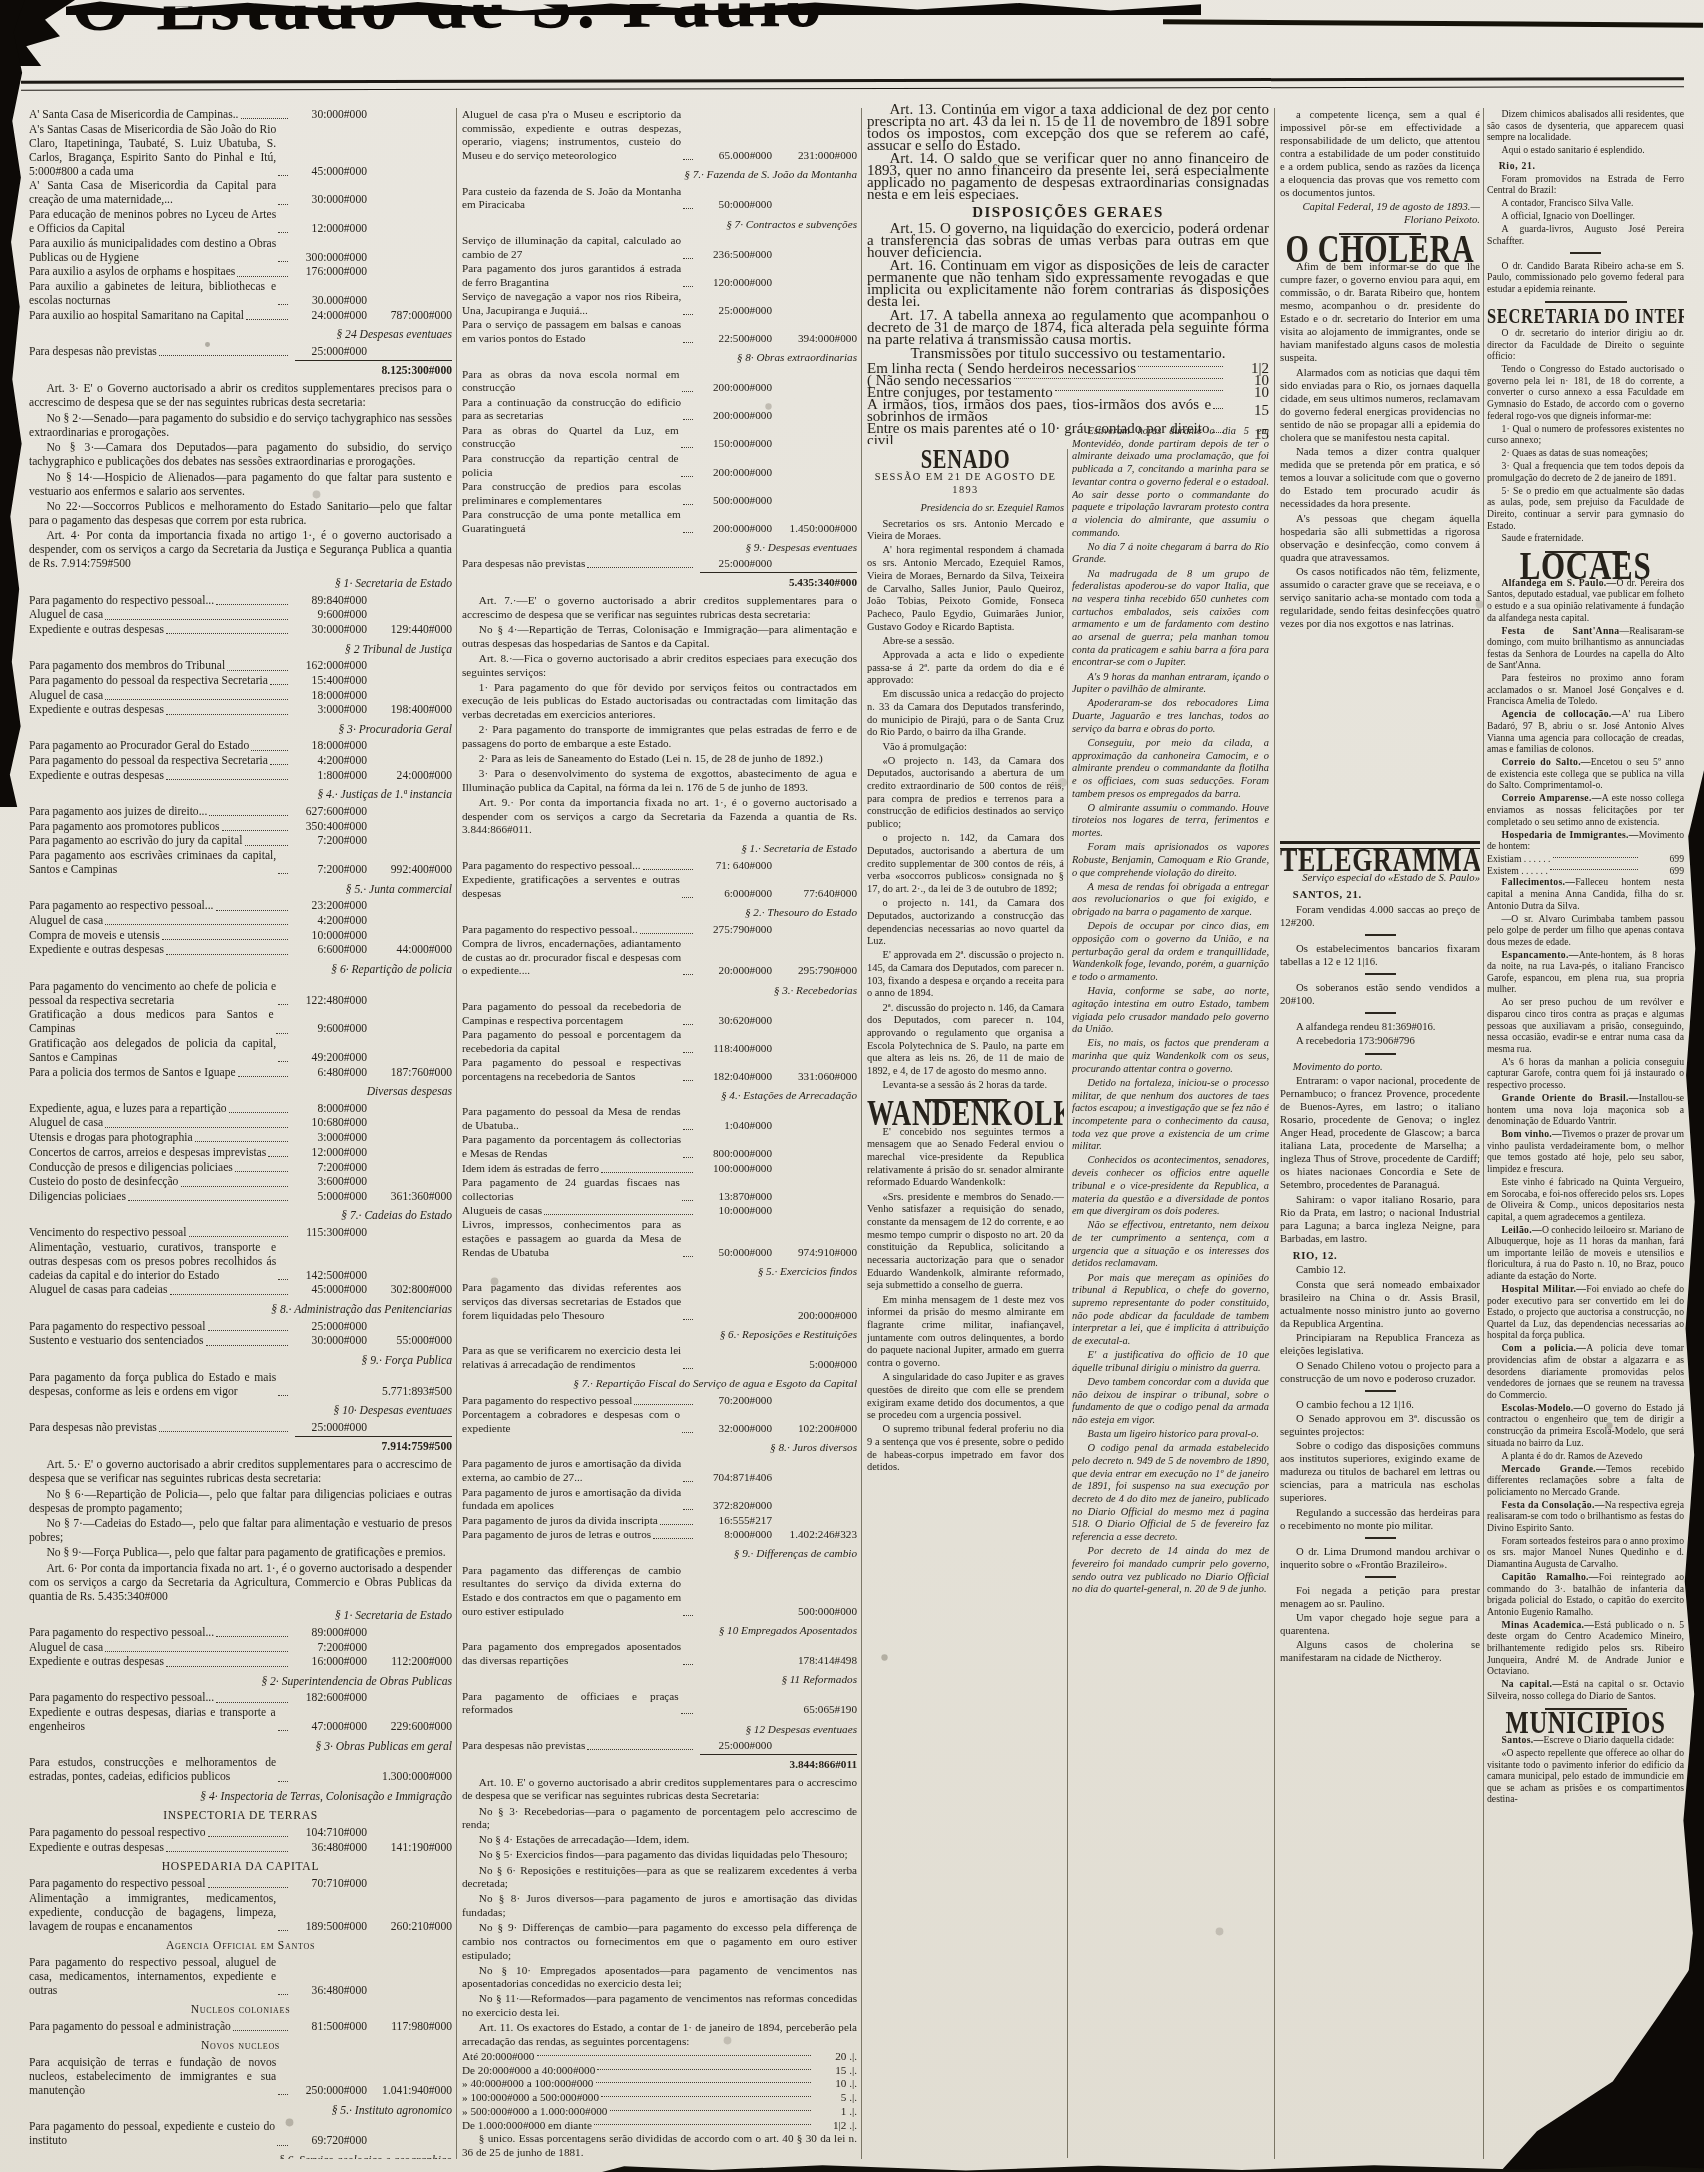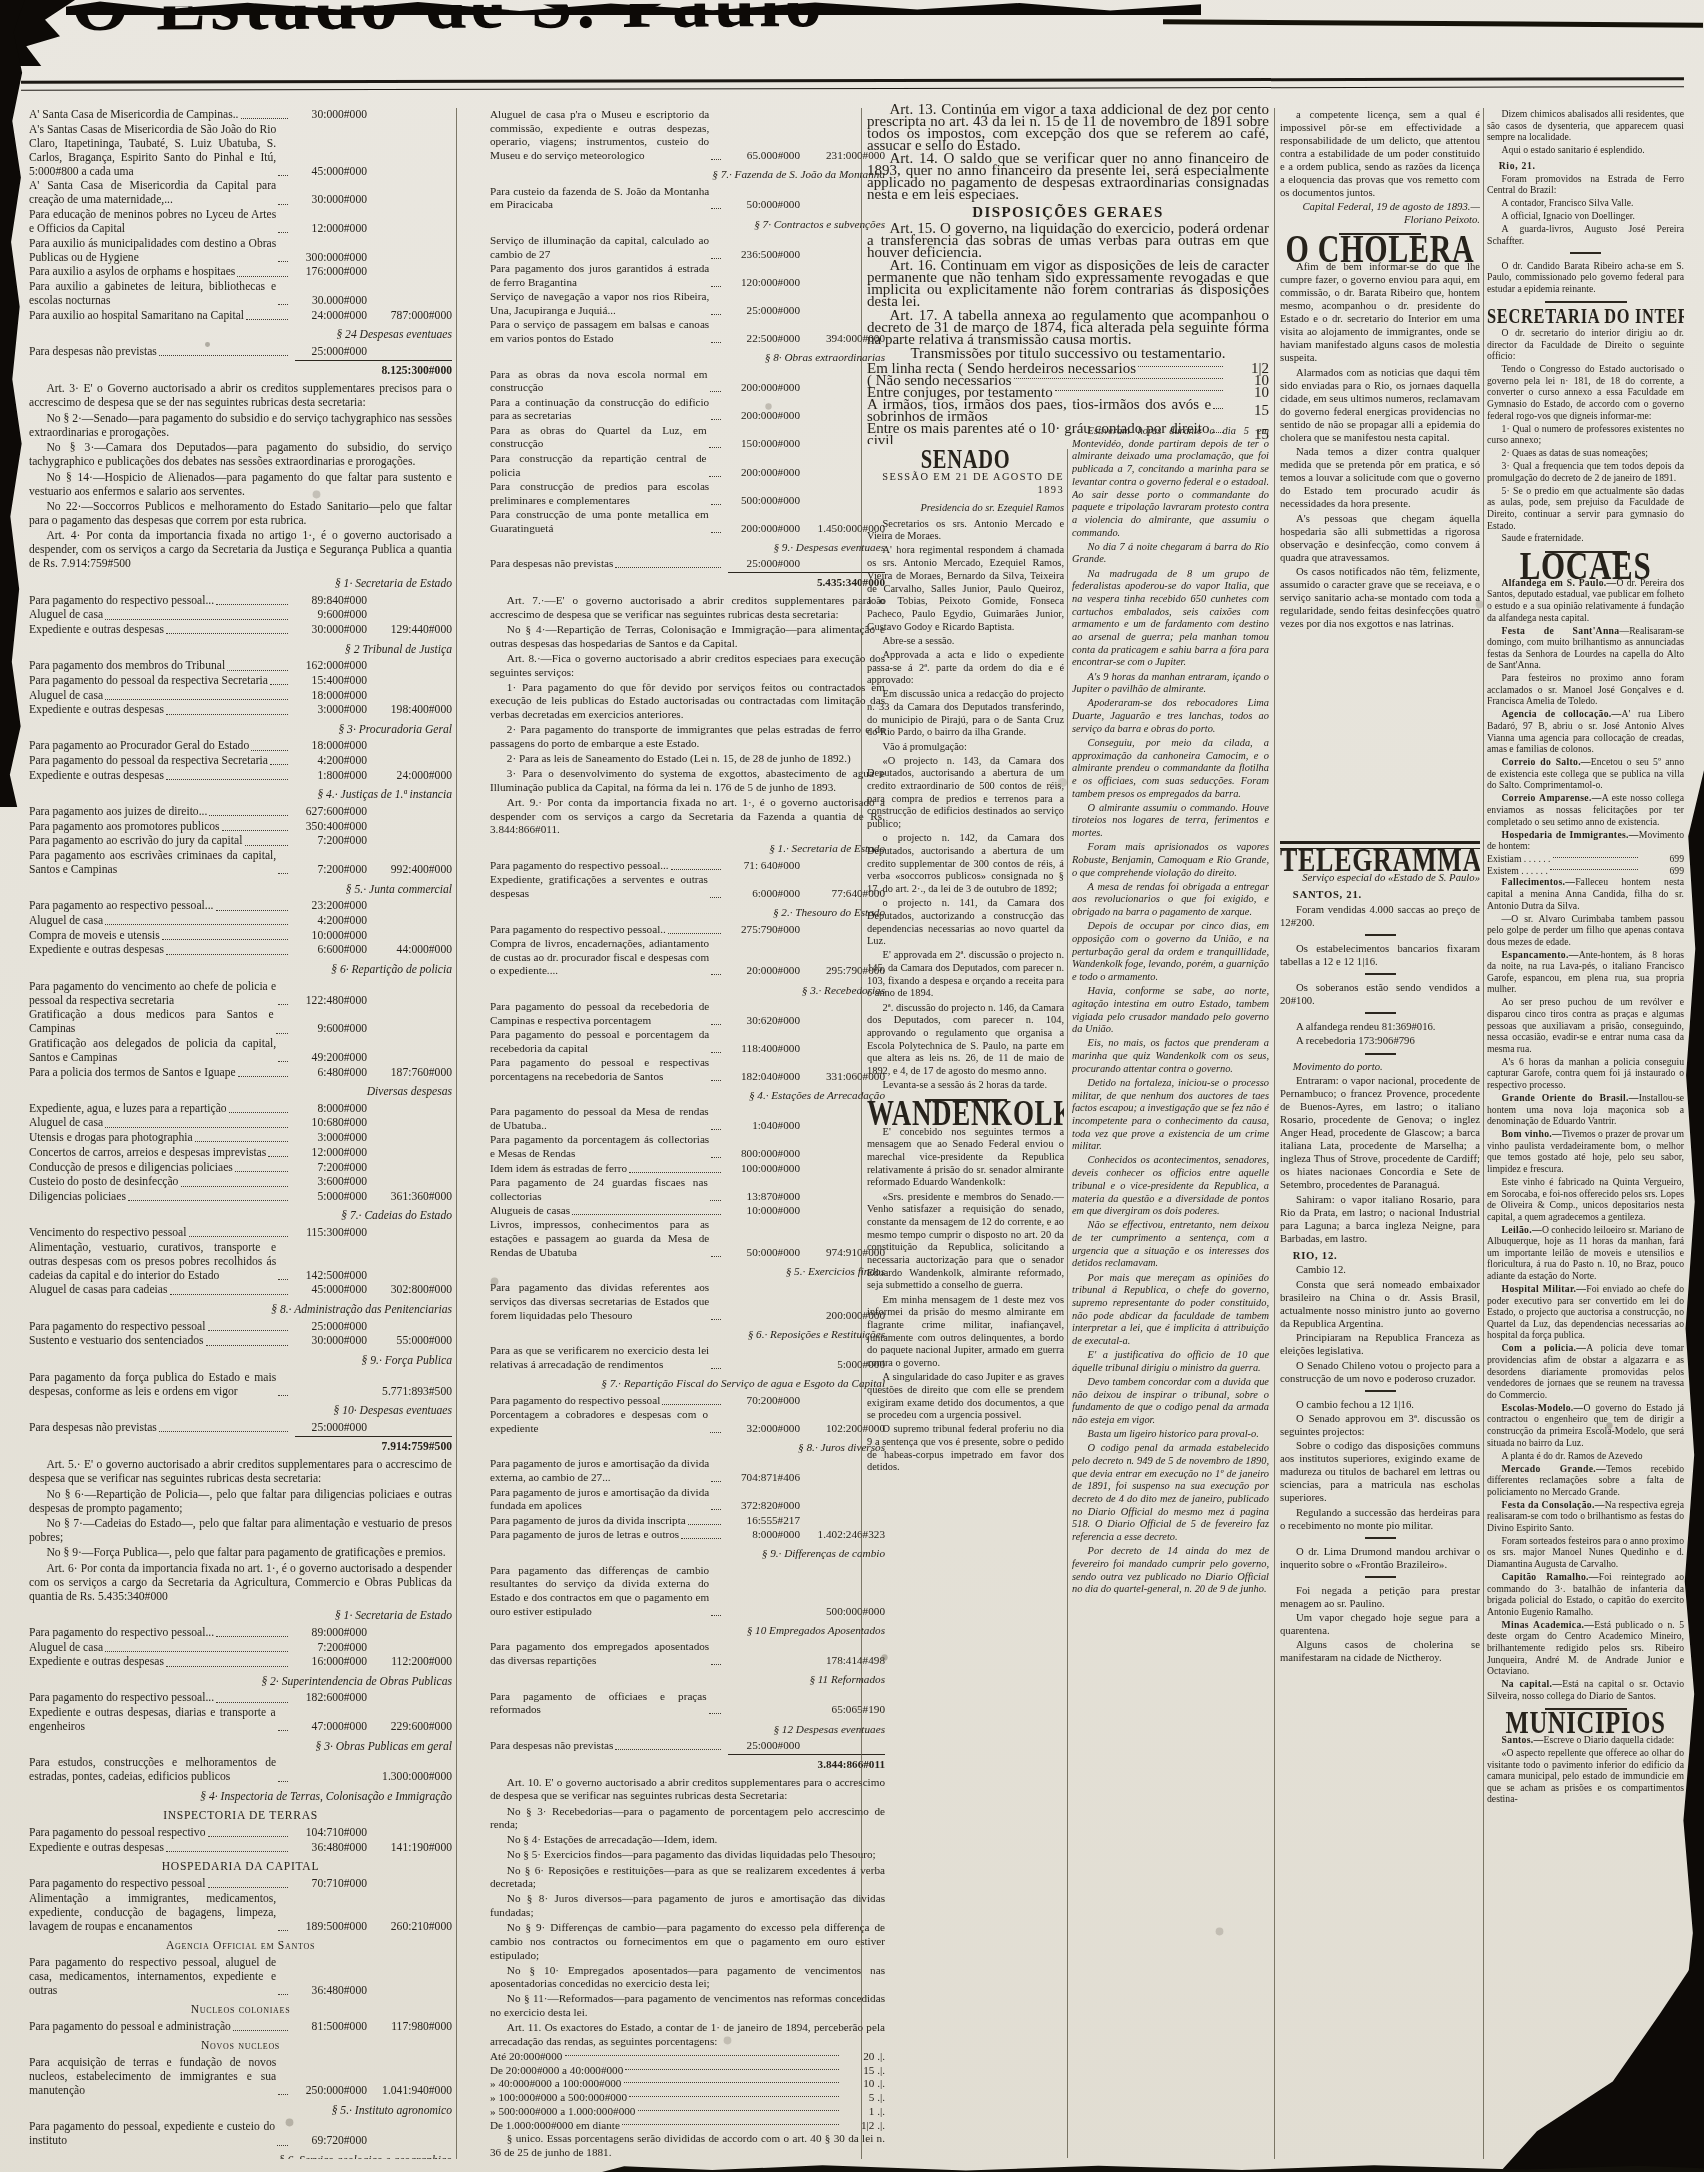--- a/index.html
+++ b/index.html
@@ -5,21 +5,21 @@
   html,body{margin:0;padding:0;background:#888;}
   .page{position:relative;width:1705px;height:2172px;background:linear-gradient(175deg,#eae7e0 0%,#e6e3da 40%,#e1ddd2 100%);overflow:hidden;font-family:"Liberation Serif","DejaVu Serif",serif;color:#26221b;}
   .col{position:absolute;overflow:hidden;text-align:justify;}
   .colwide{font-size:11.6px;line-height:14px;}
   .colnarrow{font-size:10.4px;line-height:12.7px;}
   .p{margin:0 0 1.4px 0;text-indent:1.5em;}
   .pc{margin:2.7px 0;text-align:center;text-indent:0;}
   .sub{margin:5.5px 0 2.7px 0;text-align:right;font-style:italic;text-indent:0;}
   .subsmall{margin:5.5px 0 2.7px 0;text-align:center;letter-spacing:0.7px;font-variant:small-caps;text-indent:0;}
   .h1{margin:4.1px 0 5.5px 0;text-align:center;font-weight:bold;text-indent:0;transform:scaleY(1.3);transform-origin:center;letter-spacing:0.7px;white-space:nowrap;}
-  .h2{margin:1.4px 0 2.7px 0;text-align:right;font-variant:small-caps;letter-spacing:1.4px;text-indent:0;}
+  .h2{margin:1.4px 0 2.7px 0;text-align:center;font-variant:small-caps;letter-spacing:1.4px;text-indent:0;}
   .h3{margin:5.5px 0 4.1px 0;text-align:center;font-weight:bold;letter-spacing:1.4px;text-indent:0;}
   .it{margin:2.7px 0 1.4px 0;font-style:italic;text-indent:1.2em;}
   .date{margin:4.1px 0 1.4px 0;font-weight:bold;letter-spacing:0.7px;text-indent:1.2em;}
   .sig{margin:1.4px 0 2.7px 0;text-align:right;font-style:italic;text-indent:0;}
   .row{display:flex;align-items:flex-end;margin:0 0 0.7px 0;}
   .rt{flex:0 1 auto;}
   .dots{flex:1 1 12.3px;min-width:9.6px;border-bottom:1.4px dotted #403a30;margin:0 2.1px 2.7px 2.1px;}
   .a1{flex:0 0 77px;text-align:right;white-space:nowrap;}
   .a2{flex:0 0 85px;text-align:right;white-space:nowrap;}
   .prow{display:flex;align-items:center;margin:0;}
@@ -440,21 +440,21 @@
       </div>
       <div class="sub">§ 5.· Instituto agronomico</div>
       <div class="row">
         <span class="rt">Para pagamento do pessoal, expediente e custeio do instituto</span>
         <span class="dots"></span>
         <span class="a1">69:720#000</span>
         <span class="a2"></span>
       </div>
       <div class="sub">§ 6· Serviço geologico e geographico</div>
     </div>
-  <div class="col colwide" style="left:490px;top:108px;width:395px;height:2051px;font-size:11.2px;line-height:13.7px;">
+  <div class="col colwide" style="left:462px;top:108px;width:395px;height:2051px;font-size:11.2px;line-height:13.7px;">
       <div class="row">
         <span class="rt">Aluguel de casa p'ra o Museu e escriptorio da commissão, expediente e outras despezas, operario, viagens; instrumentos, custeio do Museu e do serviço meteorologico</span>
         <span class="dots"></span>
         <span class="a1">65.000#000</span>
         <span class="a2">231:000#000</span>
       </div>
       <div class="sub">§ 7.· Fazenda de S. João da Montanha</div>
       <div class="row">
         <span class="rt">Para custeio da fazenda de S. João da Montanha em Piracicaba</span>
         <span class="dots"></span>

